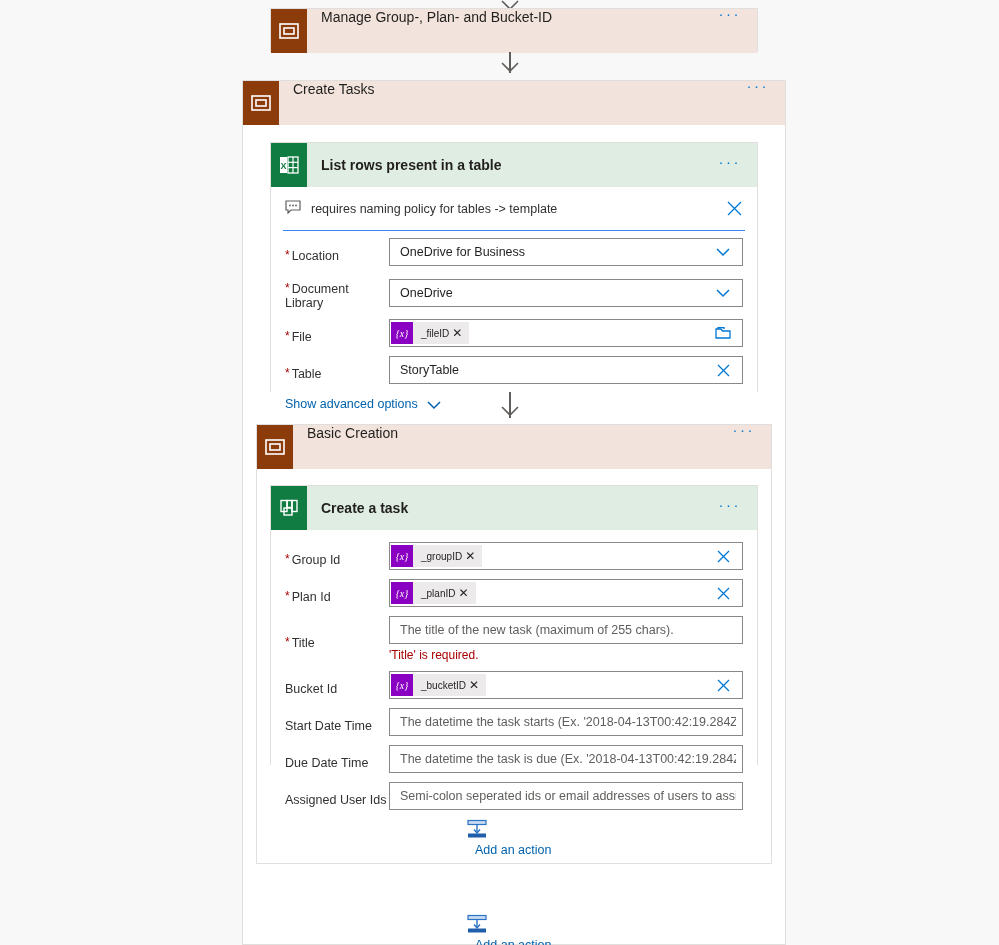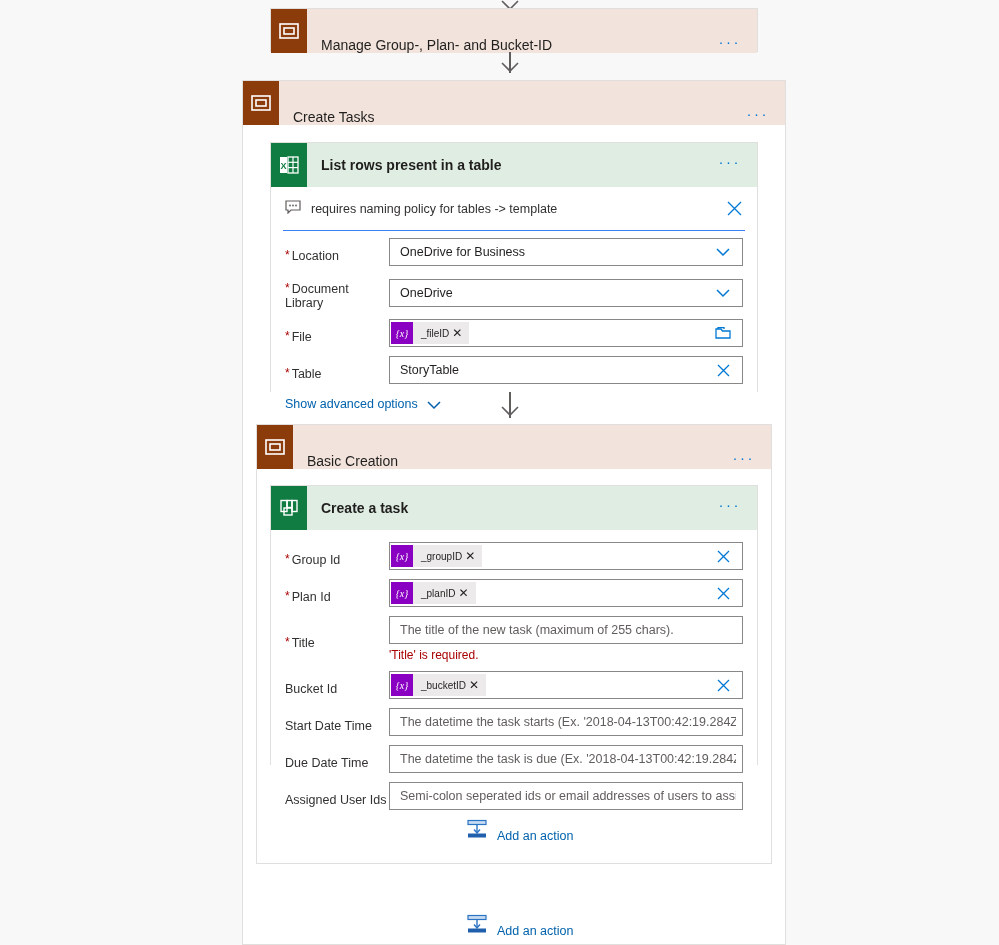--- a/index.html
+++ b/index.html
@@ -34,21 +34,21 @@
 
   
   .scope {
     position: absolute;
     background: #ffffff;
     border: 1px solid #e1dfdd;
     box-sizing: border-box;
   }
   .scope-header {
     display: flex;
-    align-items: flex-end;
+    align-items: flex-start;
     background: #f2e4dc;
     height: 44px;
     box-sizing: border-box;
   }
   .scope-icon {
     width: 36px;
     height: 44px;
     background: #8c3b0b;
     display: flex;
     align-items: center;
@@ -237,22 +237,23 @@
     color: #0062ad;
     font-size: 12.5px;
     cursor: pointer;
   }
   .adv .chev { padding-left: 7px; padding-right: 0; }
 
   
   .add-action {
     position: absolute;
     display: flex;
-    align-items: flex-end;
+    align-items: flex-start;
     cursor: pointer;
+    flex-direction: column;
   }
   .add-action-label {
     color: #0062ad;
     font-size: 12.5px;
     margin-left: 9px;
   }
 </style>
 </head>
 <body>
 

